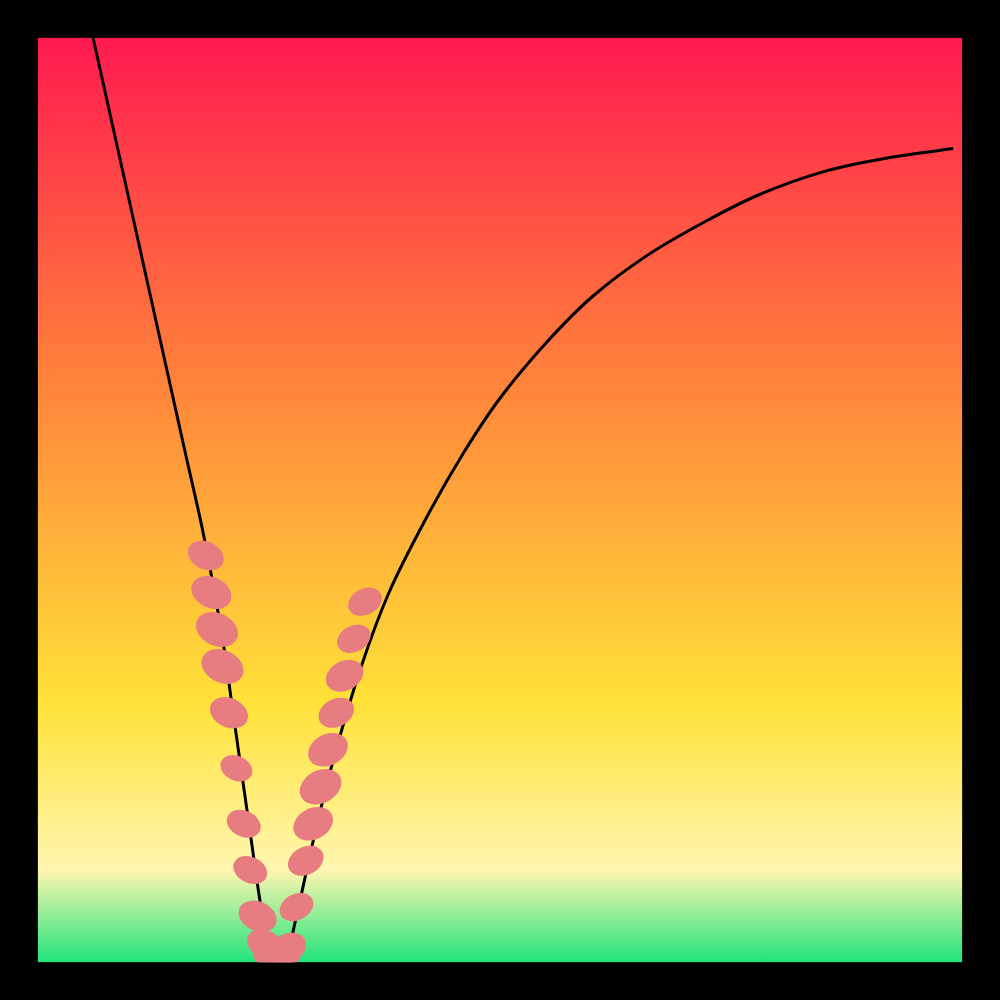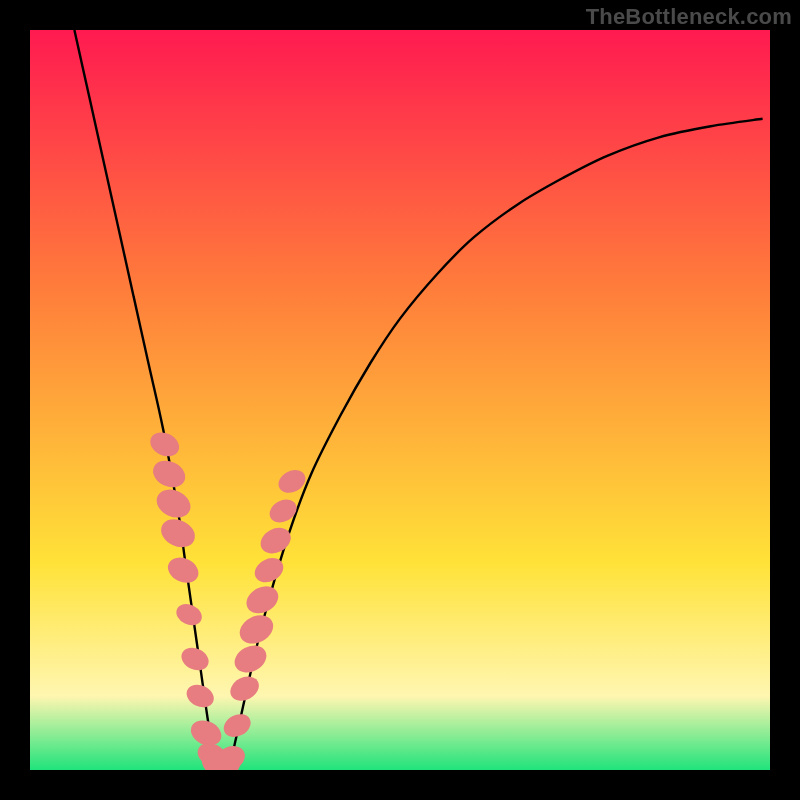--- a/index.html
+++ b/index.html
@@ -46,21 +46,20 @@
     font-size: 22px;
     font-weight: bold;
     letter-spacing: 0.2px;
   }
 </style>
 </head>
 <body>
 
 <div class="frame">
 
-  <div class="watermark">TheBottleneck.com</div>
 
   <div class="plot">
     <svg class="bg-gradient" viewBox="0 0 740 740" preserveAspectRatio="none">
       <defs>
         <linearGradient id="grad" x1="0" y1="0" x2="0" y2="1">
           <stop offset="0%" id="gs0" stop-color="#ff1a50"></stop>
           <stop offset="35%" id="gs1" stop-color="#ff7d3b"></stop>
           <stop offset="72%" id="gs2" stop-color="#ffe238"></stop>
           <stop offset="90%" id="gs3" stop-color="#fff6b0"></stop>
           <stop offset="100%" id="gs4" stop-color="#20e37b"></stop>

